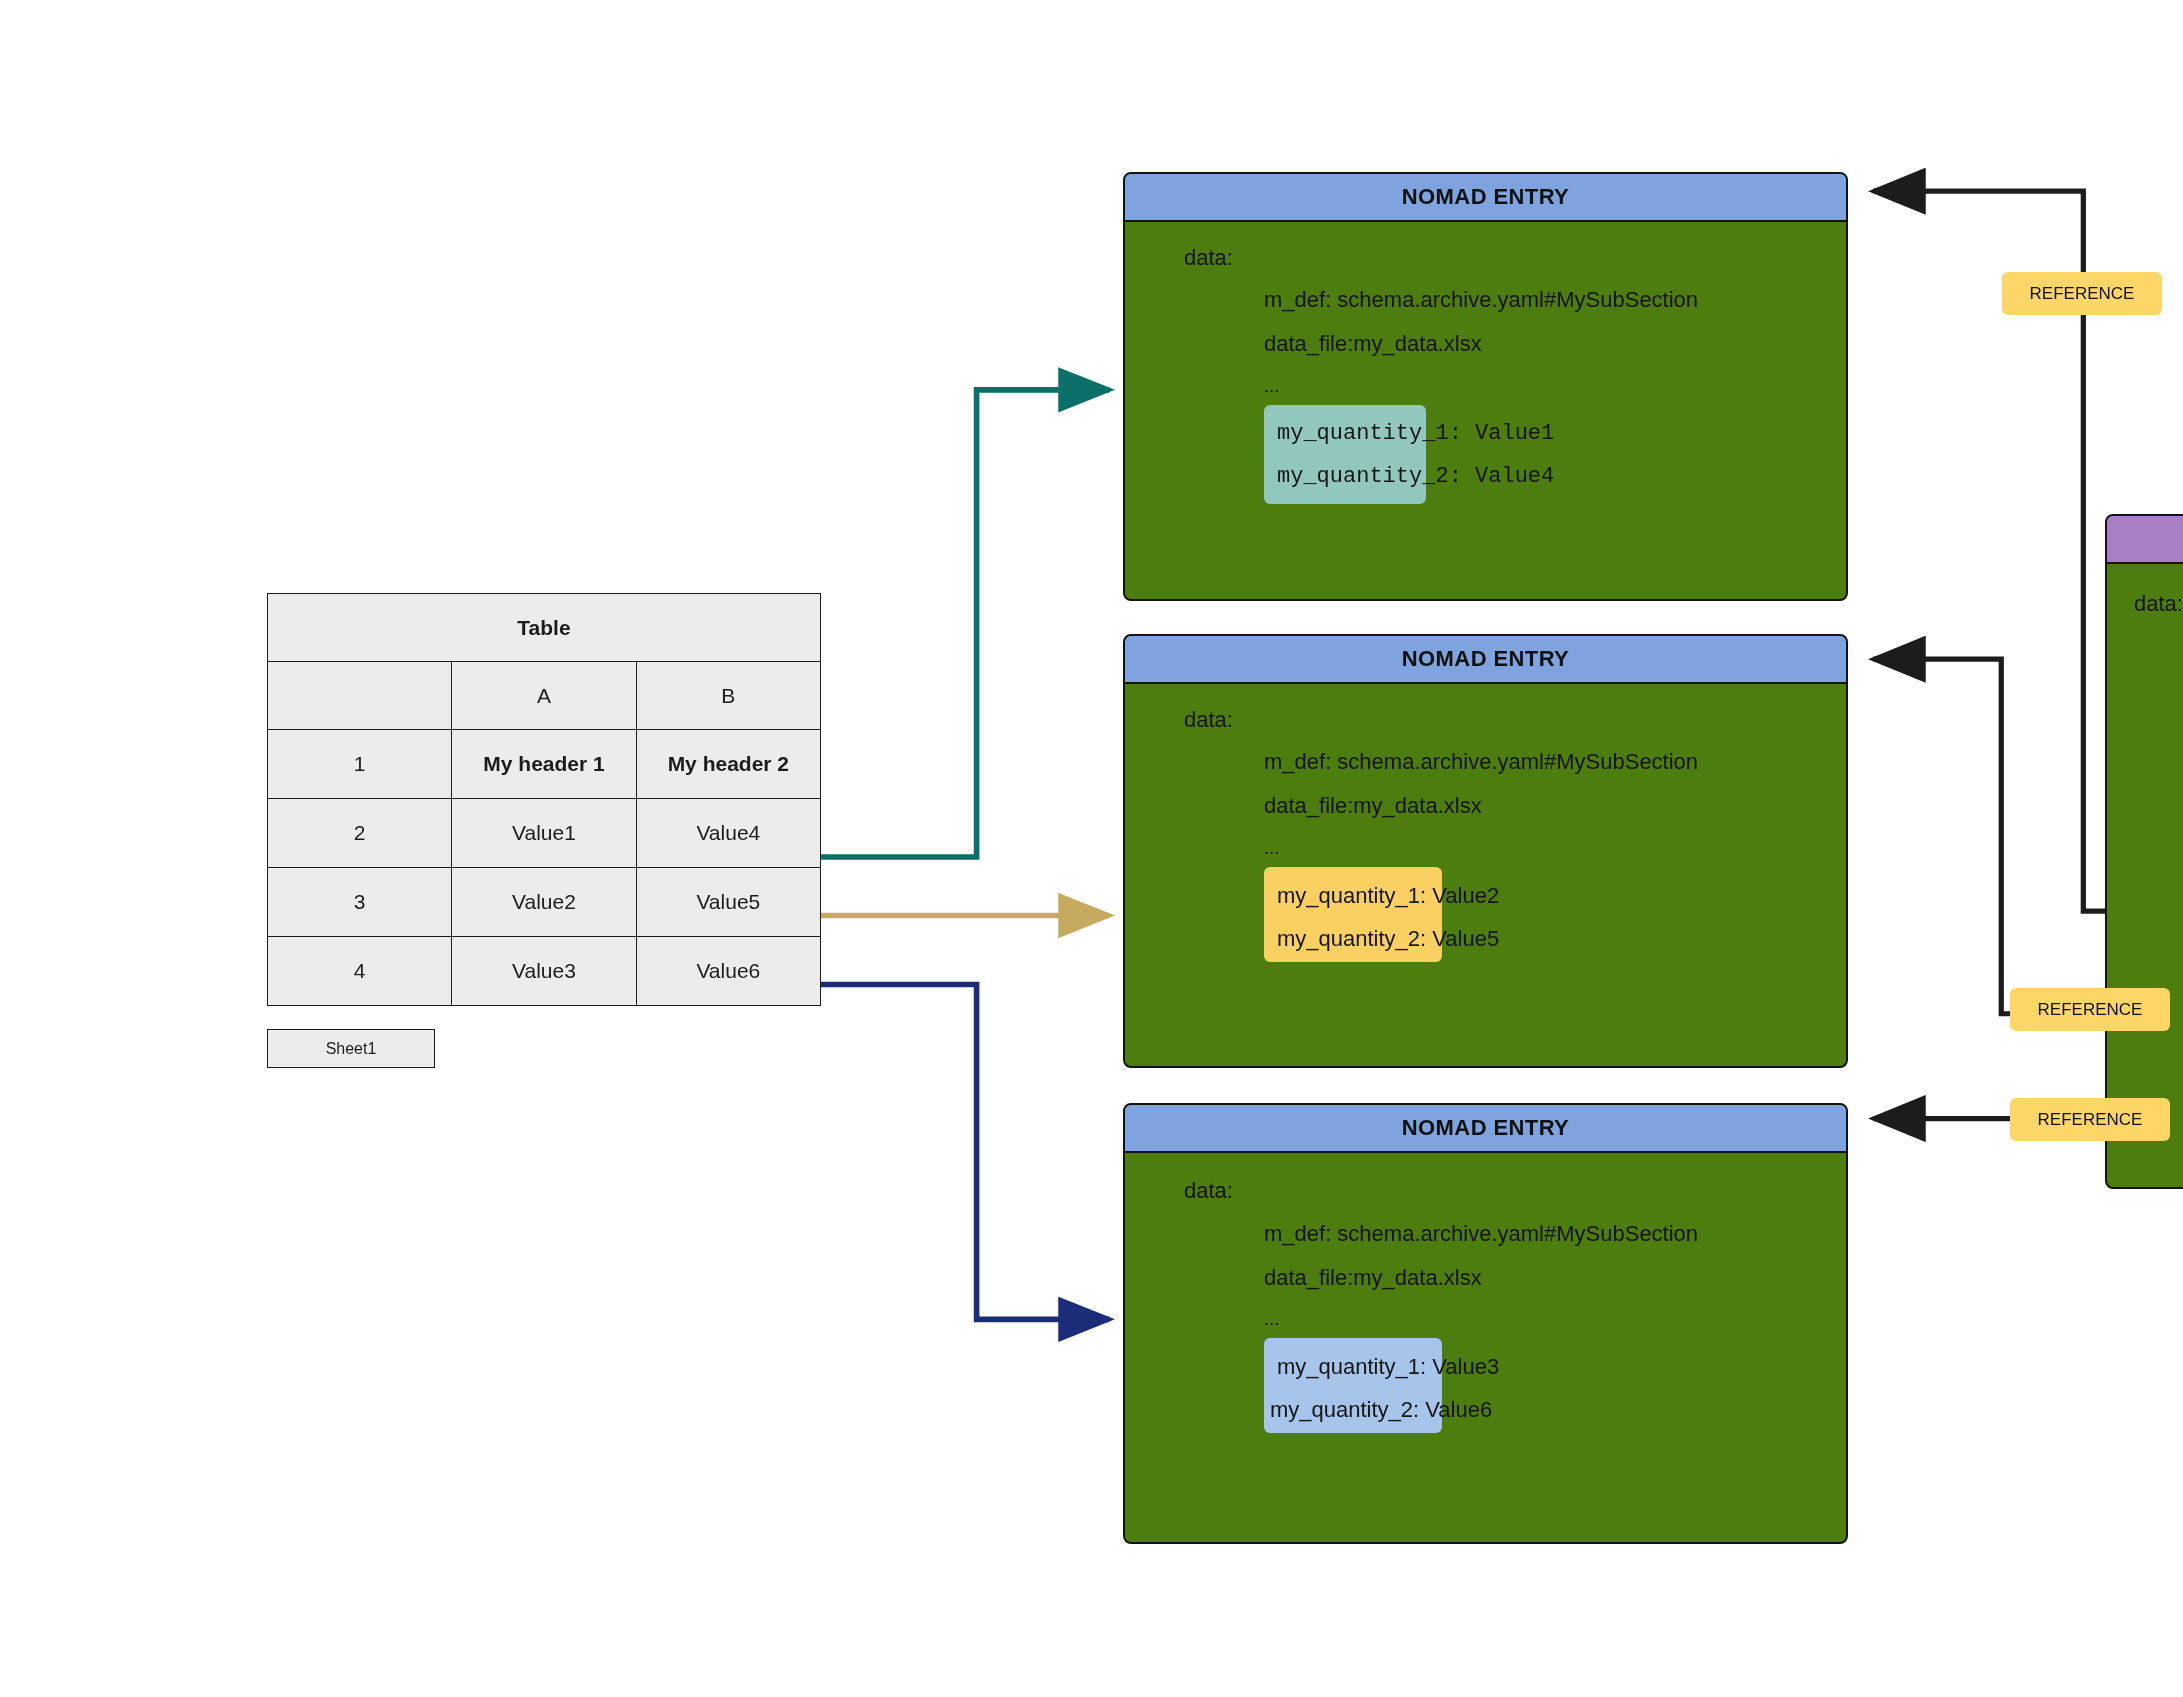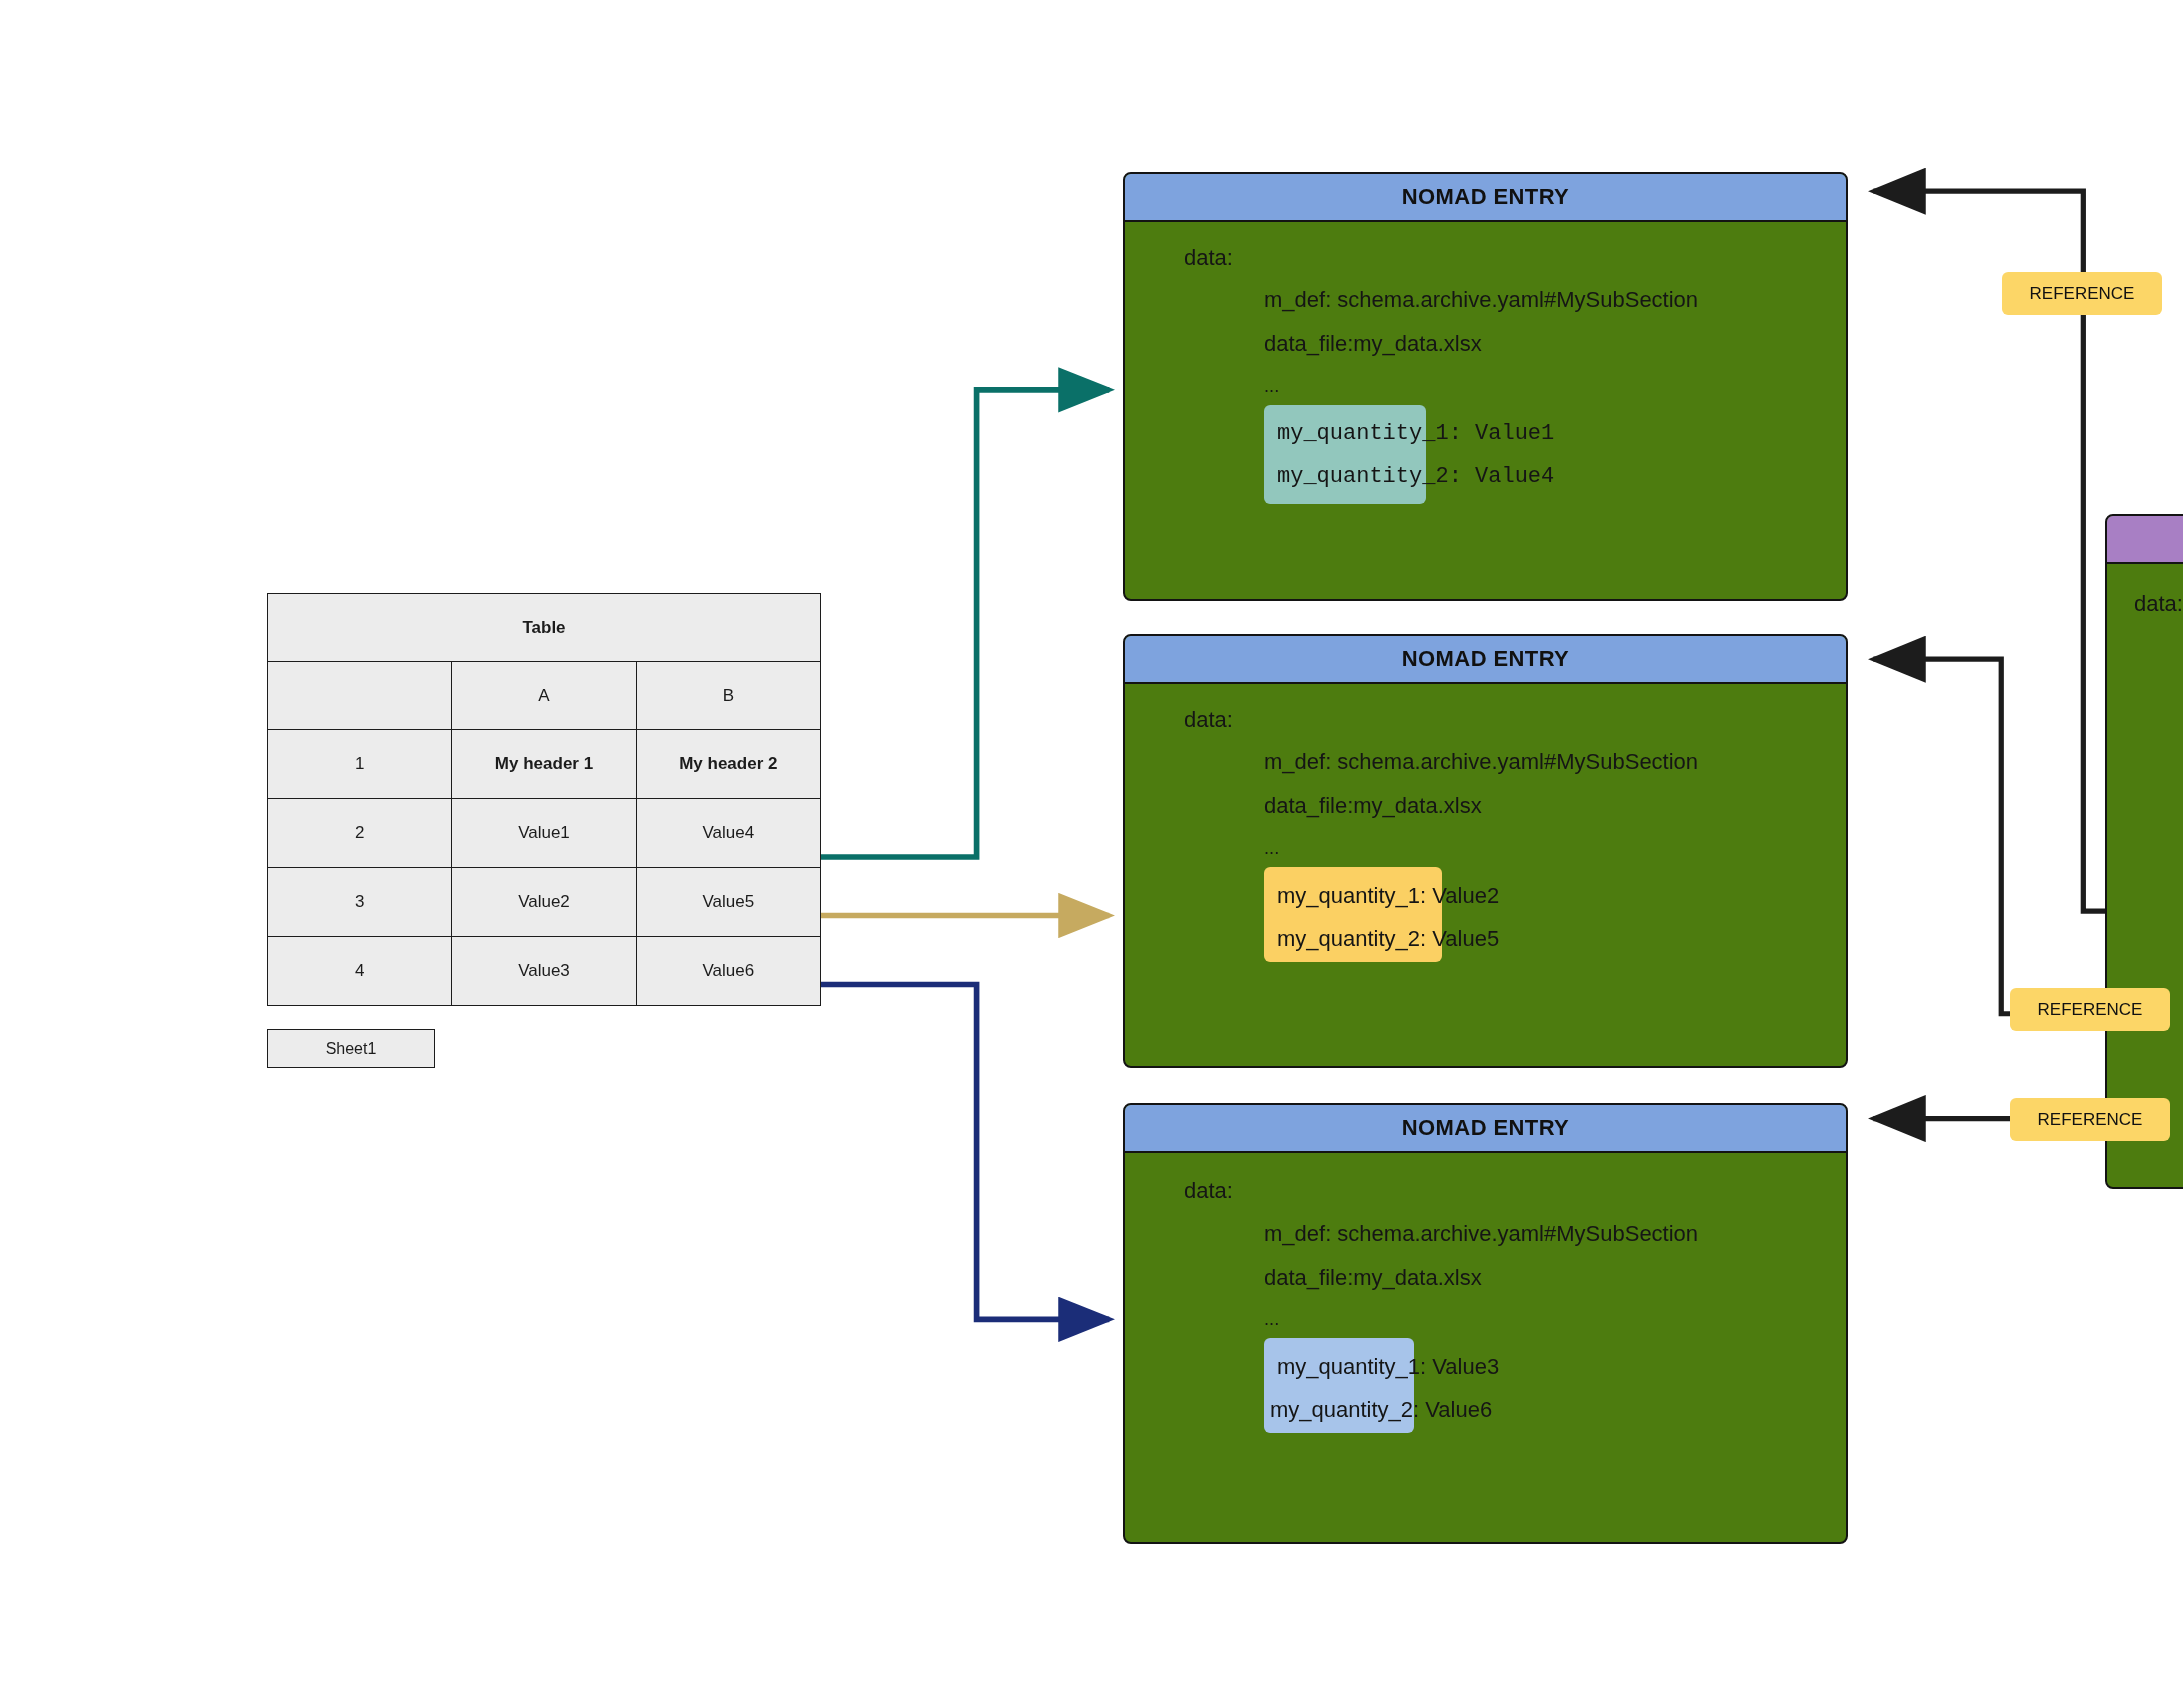--- a/index.html
+++ b/index.html
@@ -8,21 +8,21 @@
        -webkit-font-smoothing:antialiased;}
   #stage{position:absolute;left:0;top:0;width:3018px;height:1697px;}
 
   svg#wires{position:absolute;left:0;top:0;width:3018px;height:1697px;
             pointer-events:none;}
 
   
   .sheet{position:absolute;left:267px;top:593px;width:554px;}
   .sheet table{border-collapse:collapse;width:554px;table-layout:fixed;}
   .sheet td{border:1.3px solid #1c1c1c;text-align:center;vertical-align:middle;
-            font-size:17px;color:#1c1c1c;background:#ececec;}
+            font-size:21px;color:#1c1c1c;background:#ececec;}
   .c-corner{width:75px;}
   .c-a{width:239px;}
   .c-b{width:239px;}
   .r-title{height:65px;font-weight:bold;font-size:22px;}
   .r-head{height:65px;}
   .r-body{height:66px;}
   .cell-h1{background:#0a7068;color:#ffffff;font-weight:bold;font-size:19.6px;}
   .cell-h2{background:#1b2d78;color:#ffffff;font-weight:bold;font-size:19.6px;}
   .cell-teal{background:#92c7bd;}
   .cell-yellow{background:#fbd063;}
@@ -163,21 +163,21 @@
     </div>
   </div>
 
   <div class="card" style="left:1123px;top:1103px;width:725px;height:441px;">
     <div class="bar bar-blue">NOMAD ENTRY</div>
     <div class="body">
       <div class="kv" style="left:59px;top:25px;">data:</div>
       <div class="kv" style="left:139px;top:68px;">m_def: schema.archive.yaml#MySubSection</div>
       <div class="kv" style="left:139px;top:112px;">data_file:my_data.xlsx</div>
       <div class="kv" style="left:139px;top:155px;font-size:18.3px;">...</div>
-      <div class="pill pill-blue" style="left:139px;top:185px;width:150px;height:95px;">
+      <div class="pill pill-blue" style="left:139px;top:185px;width:178px;height:95px;">
         <div class="line" style="left:13px;top:15.7px;">my_quantity_1: Value3</div>
         <div class="line" style="left:6px;top:59px;">my_quantity_2: Value6</div>
       </div>
     </div>
   </div>
 
   <div class="card" style="left:2105px;top:514px;width:646px;height:675px;">
     <div class="bar bar-purple">NOMAD ENTRY</div>
     <div class="body">
       <div class="kv" style="left:27px;top:27px;">data:</div>

